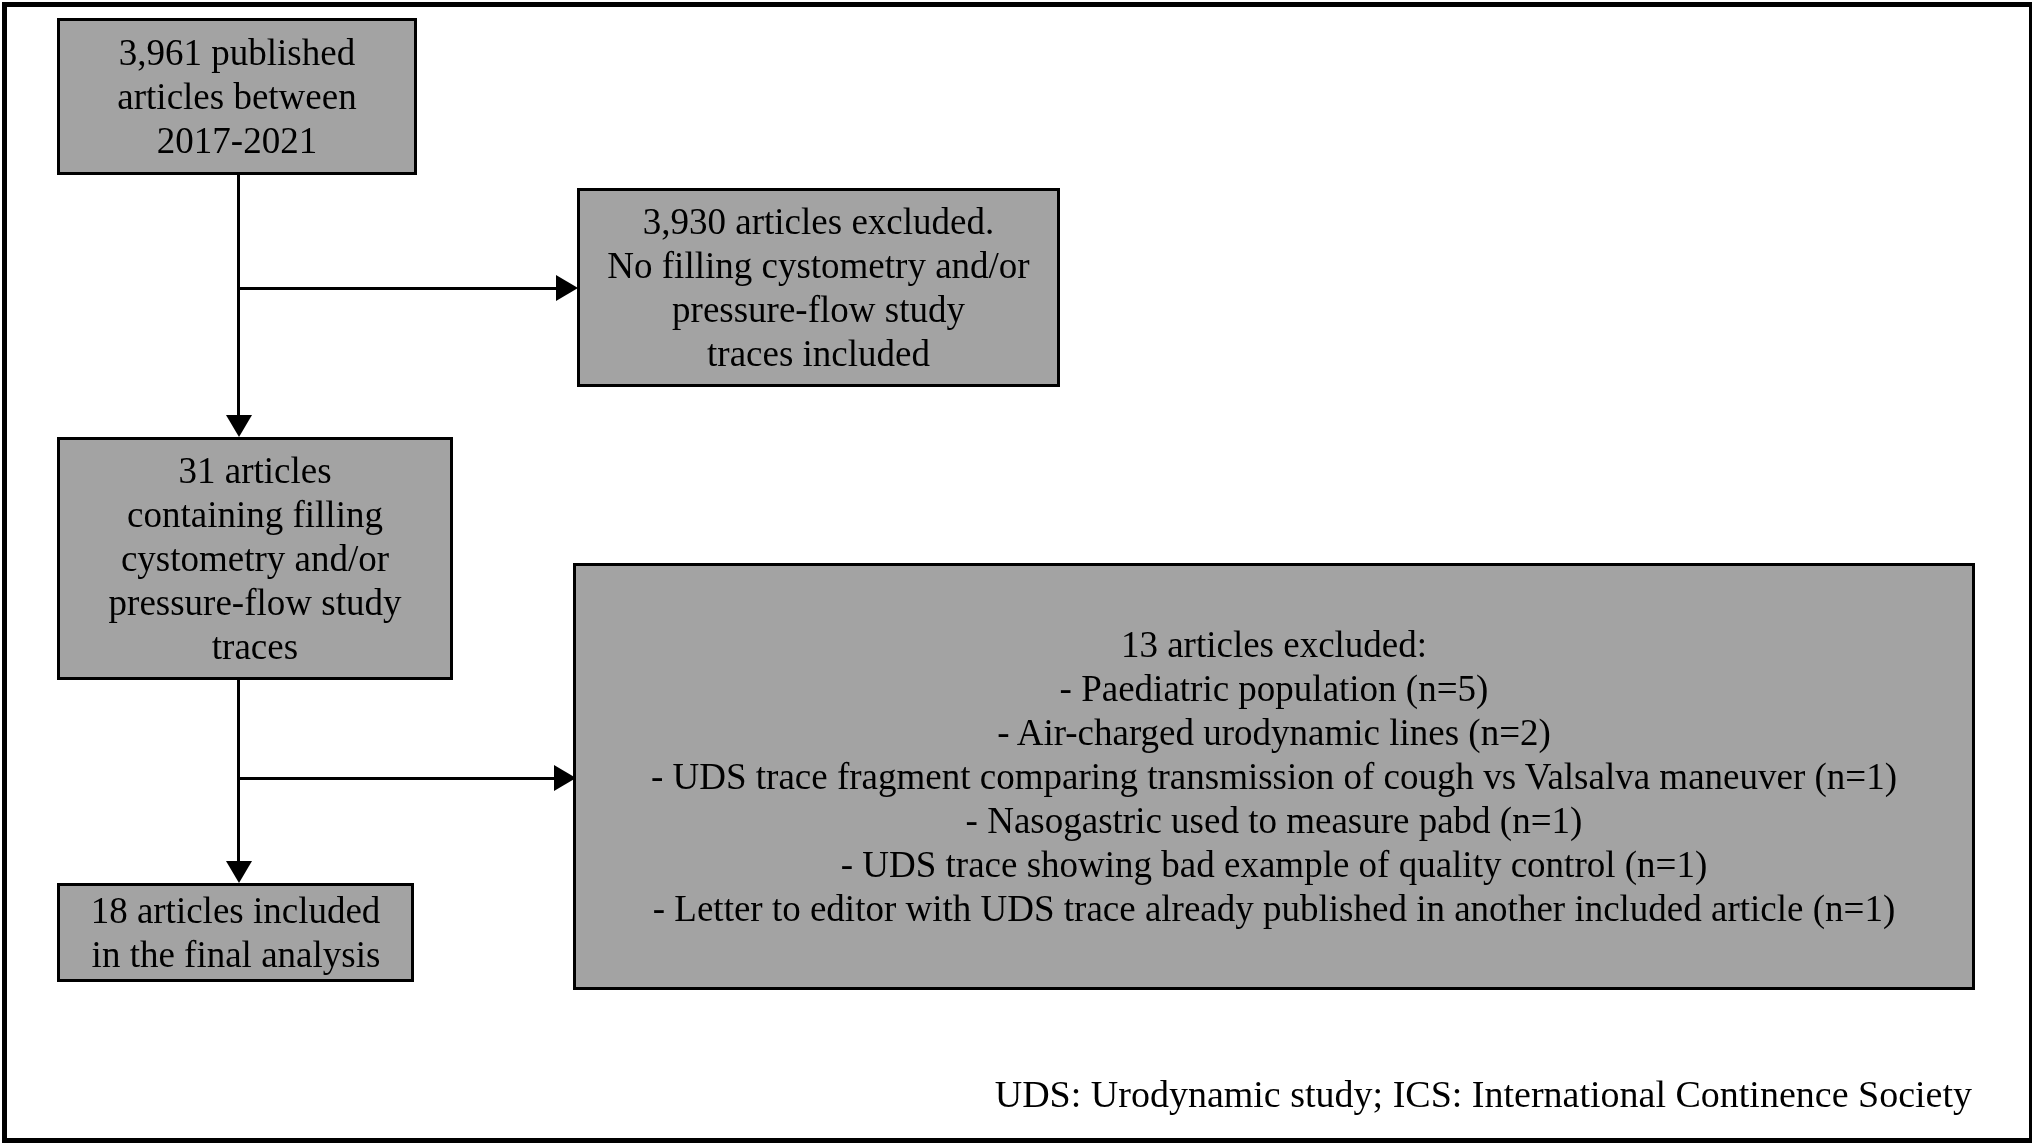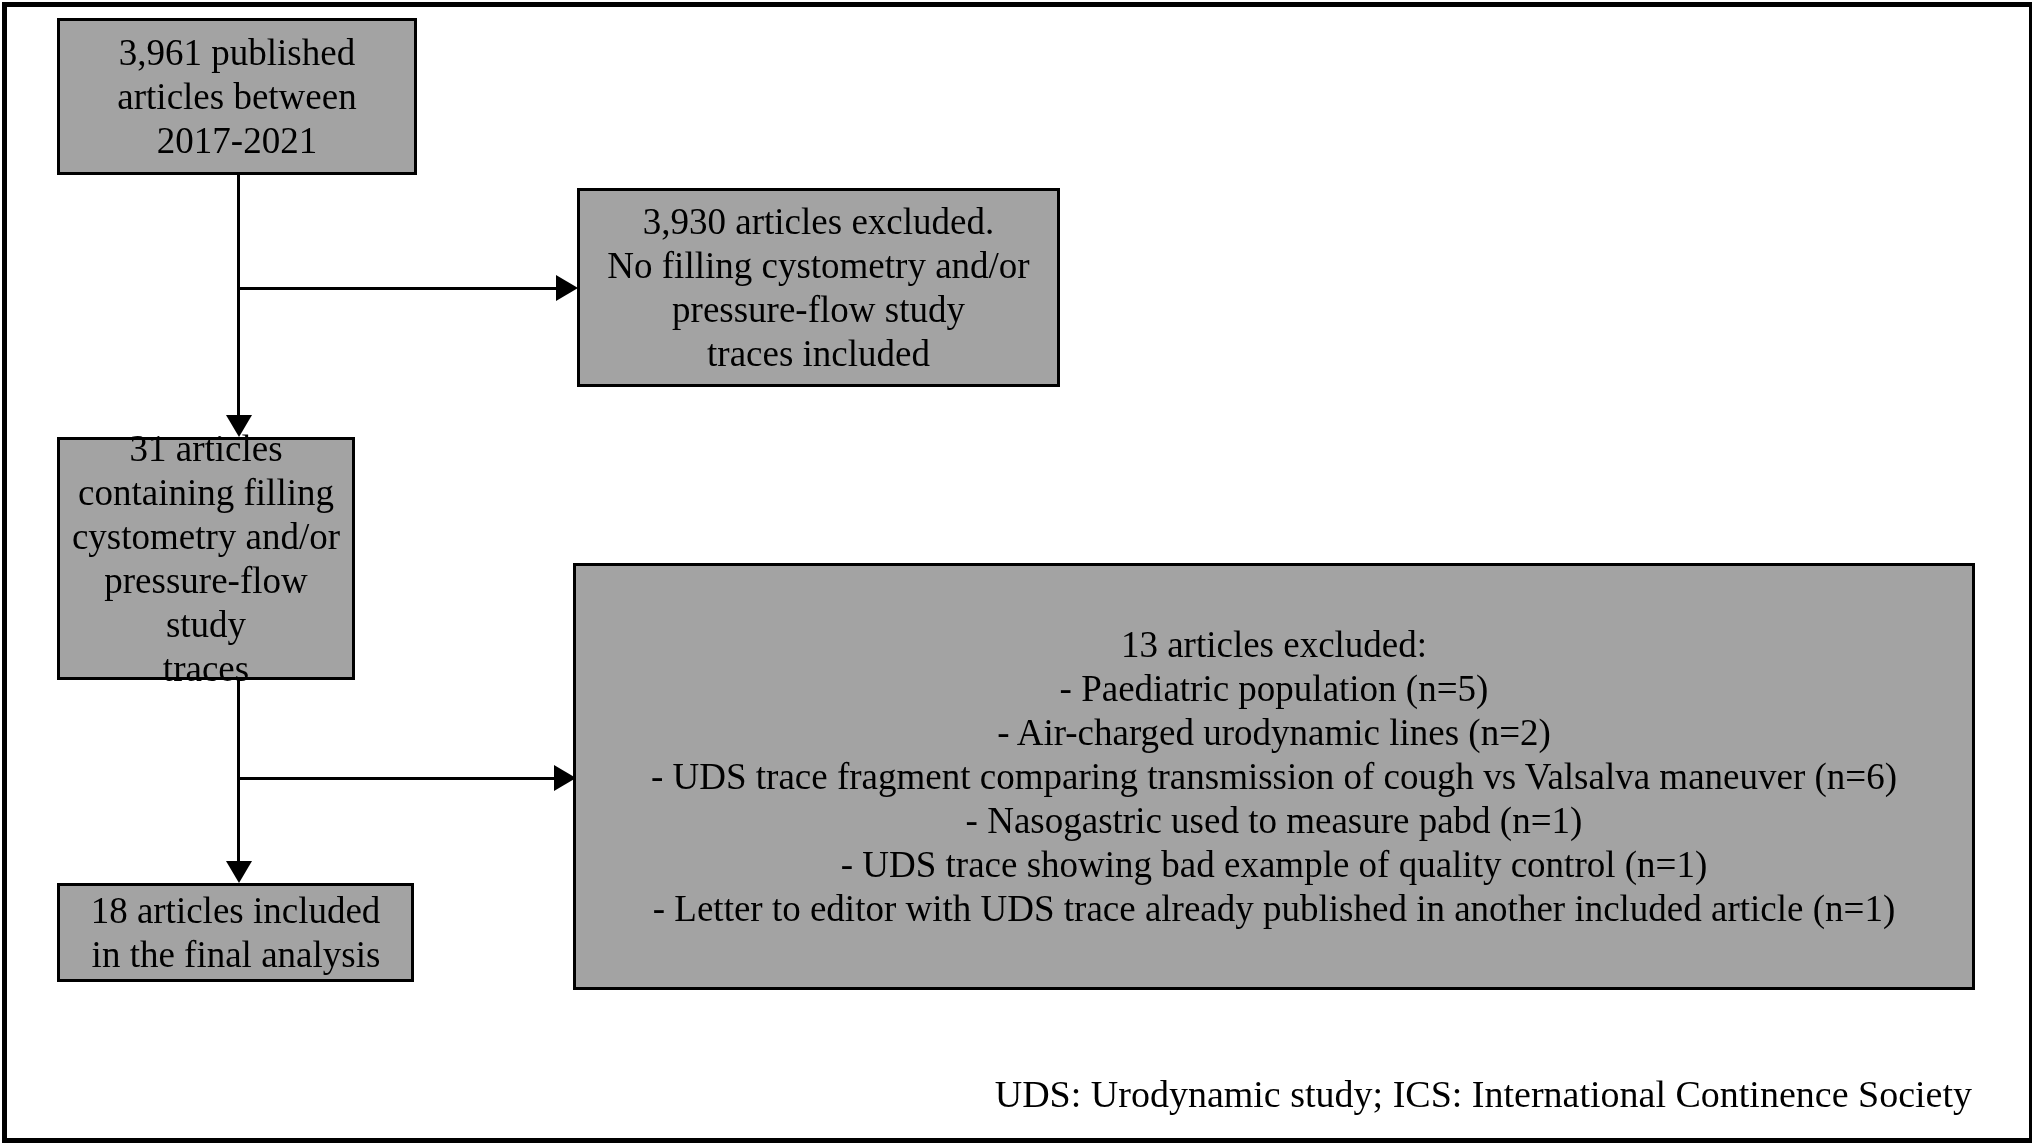--- a/index.html
+++ b/index.html
@@ -34,21 +34,21 @@
     flex-direction: column;
     align-items: center;
     justify-content: center;
     text-align: center;
     font-size: 37px;
     line-height: 44px;
     white-space: pre-line;
   }
   #box-published        { left: 57px;  top: 18px;  width: 360px;  height: 157px; }
   #box-excluded-first   { left: 555px; top: 188px; width: 483px;  height: 199px; margin-left: 22px; }
-  #box-with-traces      { left: 57px;  top: 437px; width: 298px;  height: 243px; }
+  #box-with-traces      { left: 57px;  top: 437px; width: 396px;  height: 243px; }
   #box-excluded-second  { left: 573px; top: 563px; width: 1402px; height: 427px; }
   #box-final            { left: 57px;  top: 883px; width: 357px;  height: 99px; text-align: right; }
 
   .excl-title, .excl-item {
     font-size: 37px;
     line-height: 44px;
     text-align: left;
     white-space: pre-line;
   }
 
@@ -124,21 +124,21 @@
   <div class="flow-box" id="box-with-traces">31 articles
 containing filling
 cystometry and/or
 pressure-flow study
 traces</div>
 
   <div class="flow-box" id="box-excluded-second">
     <div class="excl-title">13 articles excluded:</div>
     <div class="excl-item">- Paediatric population (n=5)</div>
     <div class="excl-item">- Air-charged urodynamic lines (n=2)</div>
-    <div class="excl-item">- UDS trace fragment comparing transmission of cough vs Valsalva maneuver (n=6)</div>
+    <div class="excl-item">- UDS trace fragment comparing transmission of cough vs Valsalva maneuver (n=1)</div>
     <div class="excl-item">- Nasogastric used to measure pabd (n=1)</div>
     <div class="excl-item">- UDS trace showing bad example of quality control (n=1)</div>
     <div class="excl-item">- Letter to editor with UDS trace already published in another included article (n=1)</div>
   </div>
 
   <div class="flow-box" id="box-final">18 articles included
 in the final analysis</div>
 
   <div class="footnote">UDS: Urodynamic study; ICS: International Continence Society</div>
 

